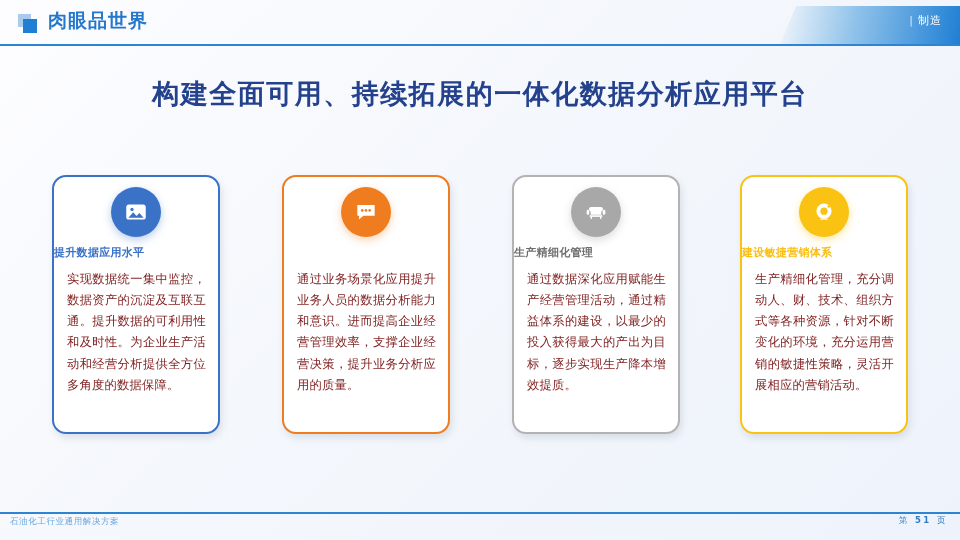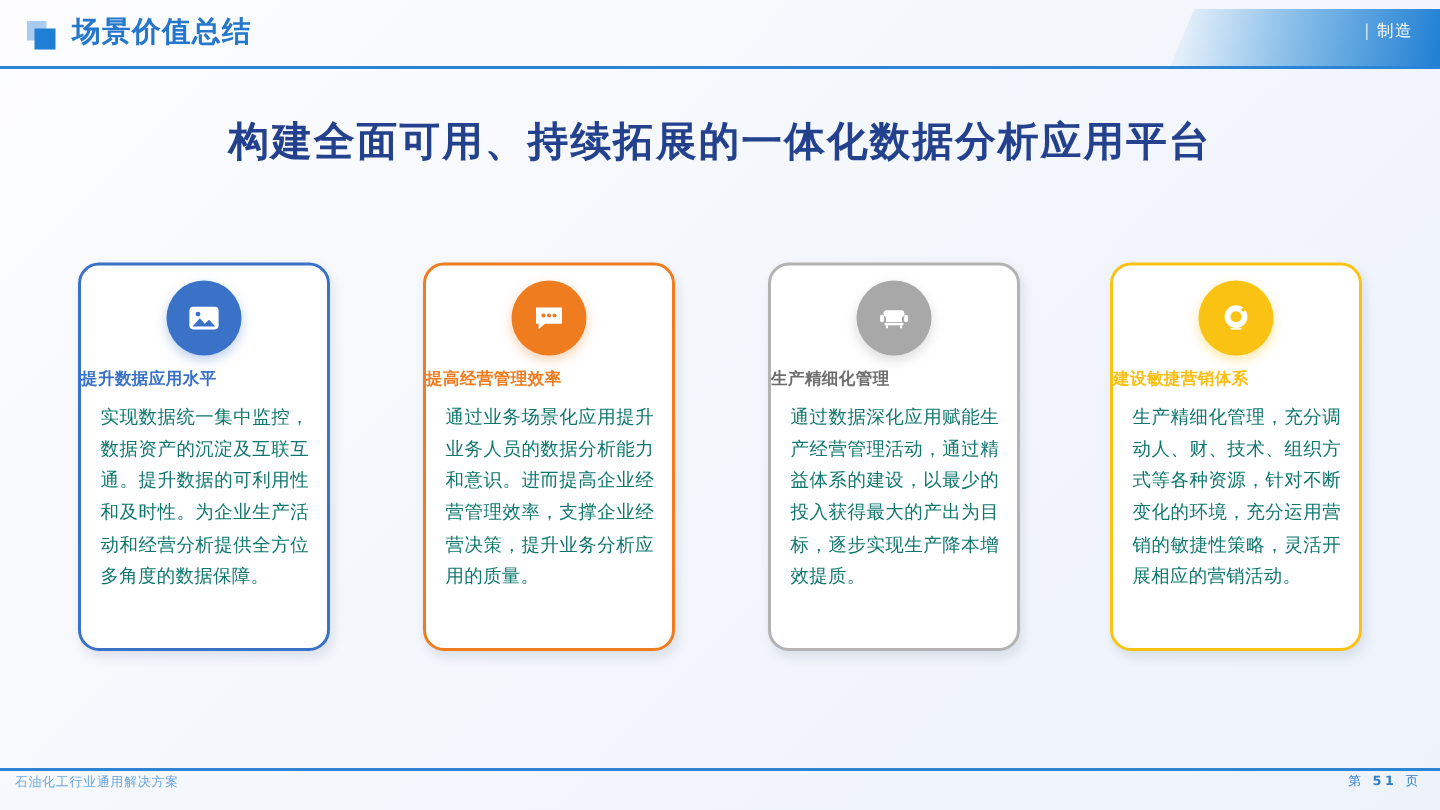--- a/index.html
+++ b/index.html
@@ -65,22 +65,22 @@
     font-size:11px;font-weight:700;letter-spacing:.3px;
     font-family:"DejaVu Sans","Liberation Sans",sans-serif;
   }
   .card.c0 .card-title{color:#3a72c8;}
   .card.c1 .card-title{color:#ef7d1f;}
   .card.c2 .card-title{color:#6e6e6e;font-family:Liberation Sans, sans-serif;font-weight:700;}
   .card.c3 .card-title{color:#fbbe12;}
 
   .card-body{
     position:absolute;left:13px;right:12px;top:92px;
-    font-family:Liberation Mono, monospace;
-    font-size:12.3px;line-height:1.72;color:#0f766e;text-align:justify;
+    font-family:Liberation Sans, sans-serif;
+    font-size:12.3px;line-height:1.72;color:#7f1d1d;text-align:justify;
     letter-spacing:.2px;
   }
 
   
   .watermark{
     position:absolute;left:640px;top:482px;display:flex;align-items:center;gap:9px;
     color:#b9bcc2;font-size:26px;letter-spacing:3px;
     font-family:"DejaVu Sans","Liberation Sans",sans-serif;opacity:.72;
   }
 
@@ -99,21 +99,21 @@
 </head>
 <body>
 
 <div class="slide">
 
   <div class="header">
     <div class="hdr-icon">
       <span class="sq-back"></span>
         <span class="sq-front"></span>
     </div>
-    <div class="hdr-title">场景价值总结</div>
+    <div class="hdr-title">肉眼品世界</div>
     <div class="hdr-tab"></div>
     <div class="hdr-tab-label">
       <span class="bar">|</span><span>制造</span>
     </div>
     <div class="hdr-rule"></div>
   </div>
 
   <div class="main-title">构建全面可用、持续拓展的一体化数据分析应用平台</div>
 
   <div class="cards">
@@ -136,21 +136,20 @@
       <div class="ic-wrap">
         <div class="ic orange">
           <svg width="26" height="26" viewBox="0 0 24 24" aria-hidden="true">
             <path d="M4 5.5h16v10H9.6l-4.1 3.4.2-3.4H4z" fill="#ffffff"></path>
             <circle cx="8.6" cy="10.5" r="1.25" fill="#ef7d1f"></circle>
             <circle cx="12" cy="10.5" r="1.25" fill="#ef7d1f"></circle>
             <circle cx="15.4" cy="10.5" r="1.25" fill="#ef7d1f"></circle>
           </svg>
         </div>
       </div>
-      <div class="card-title">提高经营管理效率</div>
       <div class="card-body">通过业务场景化应用提升业务人员的数据分析能力和意识。进而提高企业经营管理效率，支撑企业经营决策，提升业务分析应用的质量。</div>
     </div>
 
     <div class="card c2">
       <div class="ic-wrap">
         <div class="ic gray">
           <svg width="26" height="26" viewBox="0 0 24 24" aria-hidden="true">
             <path d="M5.6 9.2c0-1.1.7-1.9 1.7-1.9h9.4c1 0 1.7.8 1.7 1.9v1.2c-.9.2-1.5 1-1.5 2v2.1H7.1v-2.1c0-1-.6-1.8-1.5-2z" fill="#ffffff"></path>
             <rect x="3.4" y="10" width="2.4" height="4.6" rx="1.2" fill="#ffffff"></rect>
             <rect x="18.2" y="10" width="2.4" height="4.6" rx="1.2" fill="#ffffff"></rect>

